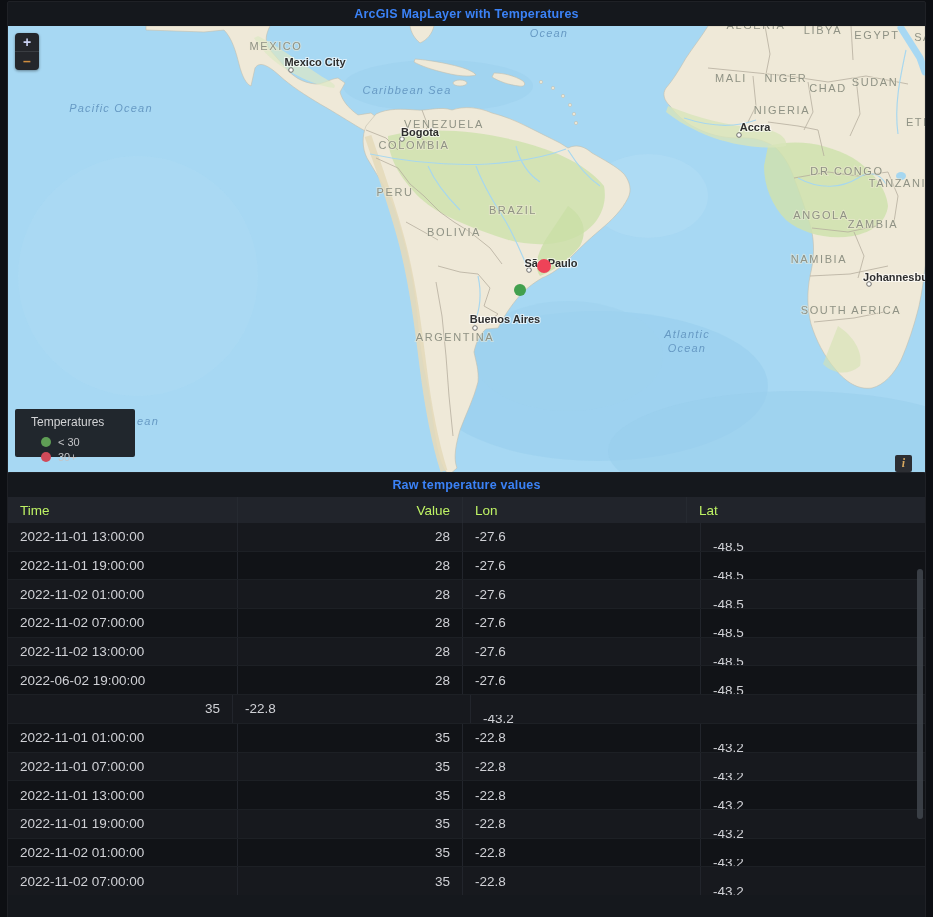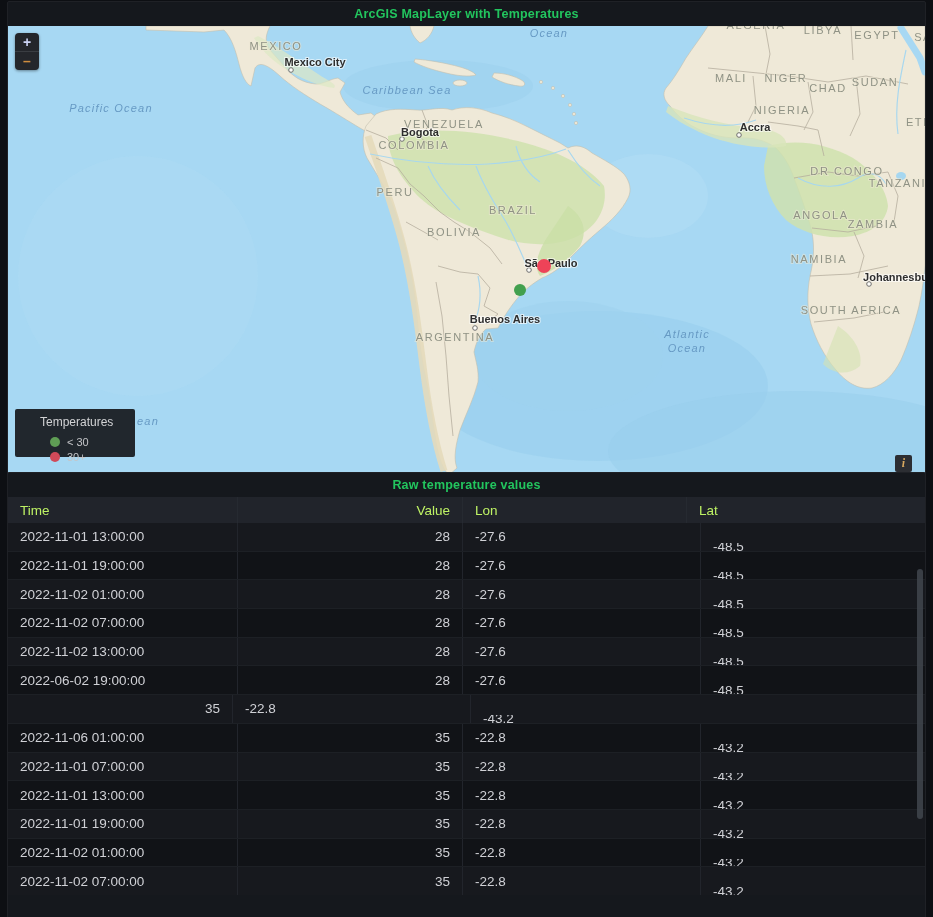--- a/index.html
+++ b/index.html
@@ -3,39 +3,39 @@
 <meta charset="utf-8">
 <style>
   * { margin:0; padding:0; box-sizing:border-box; }
   html,body { width:933px; height:917px; background:#0d0f13; overflow:hidden;
               font-family:"Liberation Sans", sans-serif; }
   .panel { position:absolute; left:7px; width:919px; background:#15181d;
            border:1px solid #1f2126; border-radius:2px; }
   #map-panel { top:1px; height:479px; }
   #table-panel { top:472px; height:544px;text-align:right; }
   .panel-header { height:24px; display:flex; align-items:center; justify-content:center;
-                  font-size:12.5px; font-weight:700; color:#22c55e; letter-spacing:.2px; }
+                  font-size:12.5px; font-weight:700; color:#3b82f6; letter-spacing:.2px; }
   
   .map-area { position:relative; width:917px; height:453px; overflow:hidden; background:#a7d8f3; }
   .map-area svg { display:block; }
   .country-label { fill:#8f9285; font-size:11px; letter-spacing:1.6px; text-anchor:middle;
                    font-weight:500; paint-order:stroke; stroke:#efe9d6; stroke-width:2px; stroke-opacity:.5; }
   .city-label { fill:#2e2e2e; font-size:11px; font-weight:700; text-anchor:middle;
                 paint-order:stroke; stroke:#ffffff; stroke-width:2.2px; stroke-opacity:.6; }
   .water-label { fill:#679ac4; font-size:11px; font-style:italic; letter-spacing:1.2px; text-anchor:middle; }
   .city-dot { fill:#fdfdf9; stroke:#6f6f6f; stroke-width:1; }
   .zoom-ctl { position:absolute; left:7px; top:7px; width:24px; background:#24262b;
               border-radius:4px; box-shadow:0 1px 3px rgba(0,0,0,.4); overflow:hidden; }
   .zoom-btn { display:block; width:24px; height:18px; border:0; background:transparent;
               font-size:14px; font-weight:700; line-height:16px; cursor:pointer; text-align:center; }
   .zoom-in  { color:#ccd3f4; }
   .zoom-out { color:#cf8d3f; }
   .zoom-sep { height:1px; background:#3a3d42; }
   .map-legend { position:absolute; left:7px; top:383px; width:120px; height:48px;
-                background:rgba(23,25,29,.93); border-radius:2px; padding:6px 25px; }
+                background:rgba(23,25,29,.93); border-radius:2px; padding:6px 16px; }
   .legend-title { font-size:12px; color:#d2d3d5; margin-bottom:5px; }
   .legend-row { display:flex; align-items:center; height:15px; gap:7px; padding-left:10px; }
   .legend-dot { width:10px; height:10px; border-radius:50%; flex:0 0 auto; }
   .legend-label { font-size:11px; color:#c4c5c8; }
   .map-info { position:absolute; right:13px; bottom:7px; width:17px; height:17px; border:0;
               background:#2c2e33; border-radius:2px; color:#d9a960; cursor:pointer;
               font-family:"Liberation Serif", serif; font-style:italic; font-weight:700; font-size:12px; }
   
   .table-wrap { position:relative; width:917px; height:398px; overflow:hidden; }
   .thead { display:flex; height:26px; background:#21242b; }
@@ -256,21 +256,21 @@
           <div class="td c1">28</div>
           <div class="td c2">-27.6</div>
           <div class="td c3">-48.5</div>
         </div>
         <div class="tr">
           <div class="td c1">35</div>
           <div class="td c2">-22.8</div>
           <div class="td c3">-43.2</div>
         </div>
         <div class="tr">
-          <div class="td c0">2022-11-06 01:00:00</div>
+          <div class="td c0">2022-11-01 01:00:00</div>
           <div class="td c1">35</div>
           <div class="td c2">-22.8</div>
           <div class="td c3">-43.2</div>
         </div>
         <div class="tr">
           <div class="td c0">2022-11-01 07:00:00</div>
           <div class="td c1">35</div>
           <div class="td c2">-22.8</div>
           <div class="td c3">-43.2</div>
         </div>

